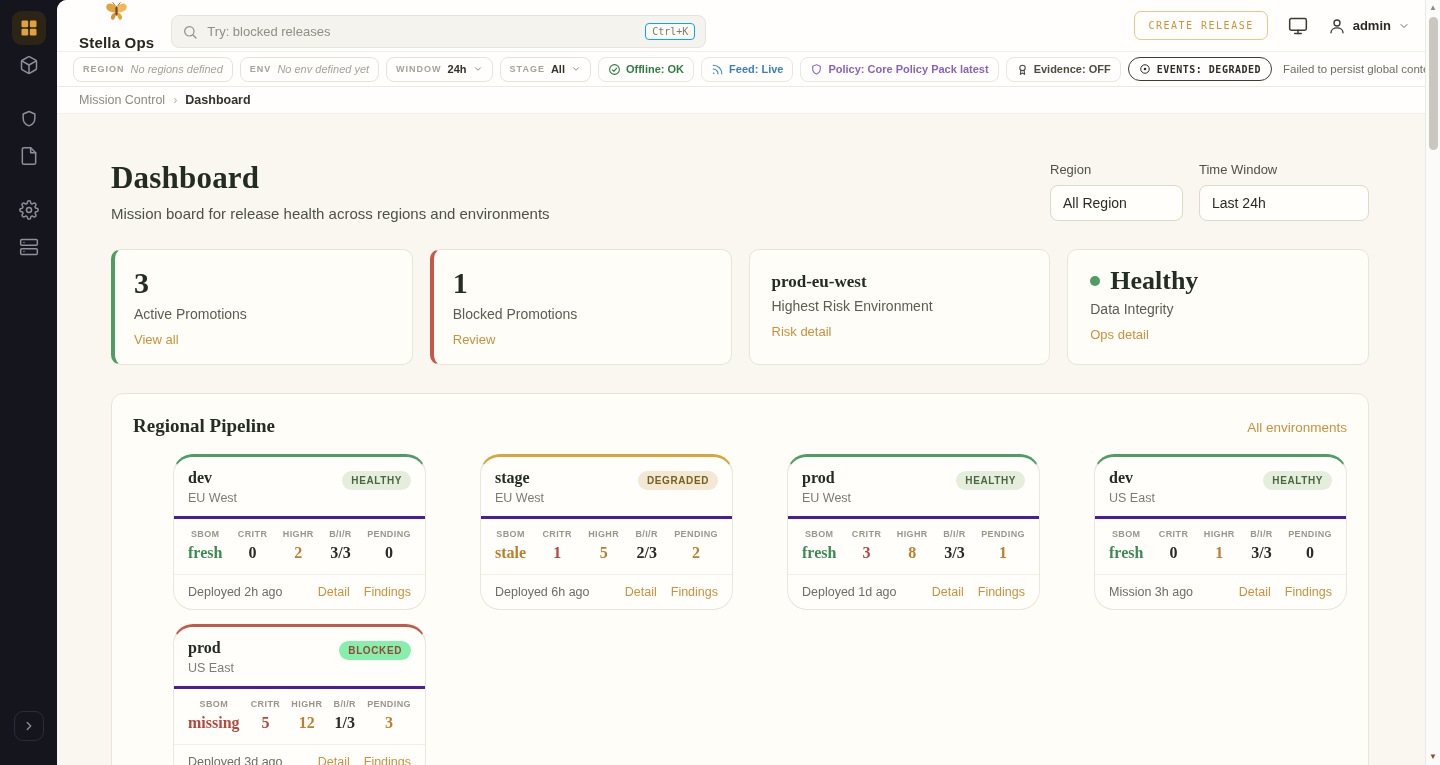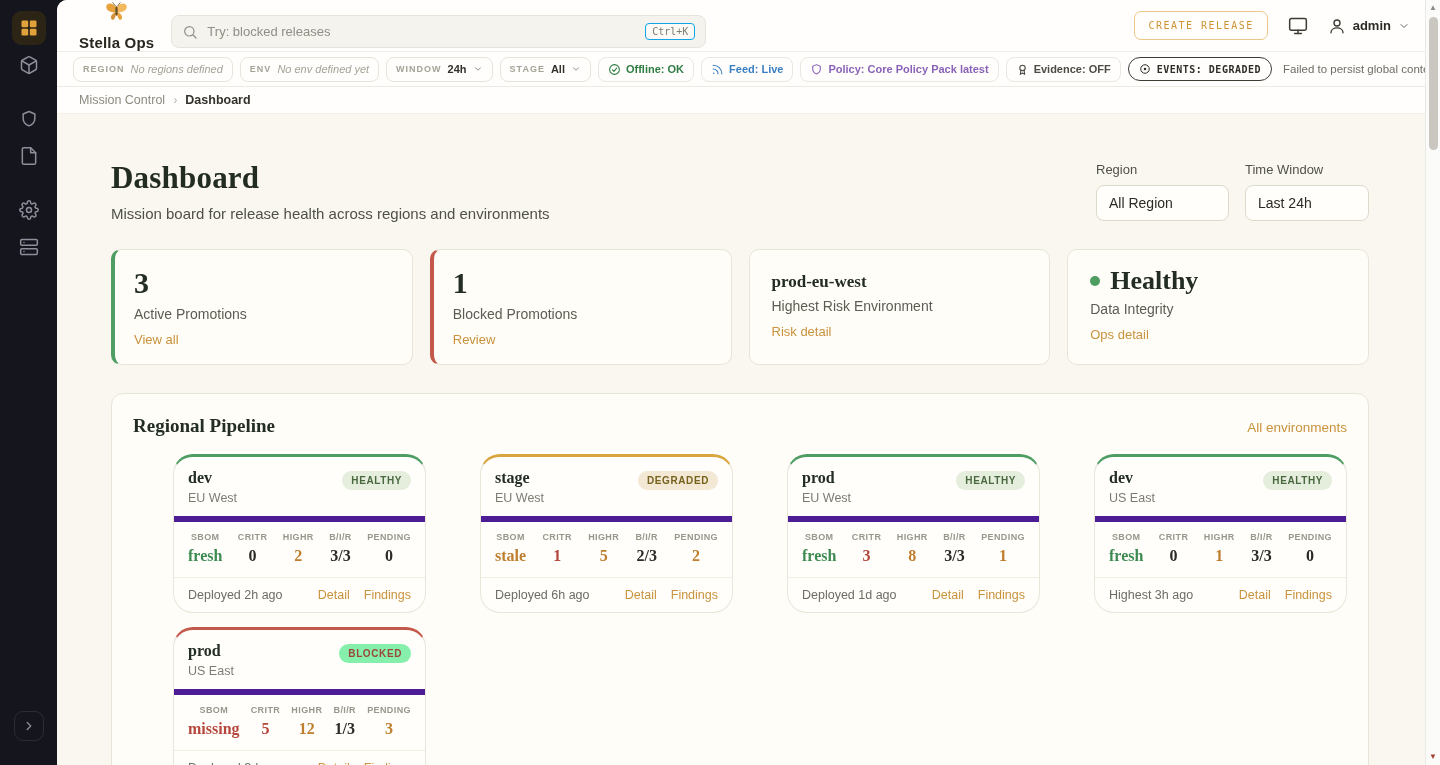--- a/index.html
+++ b/index.html
@@ -63,21 +63,21 @@
   .bc-current { color:#33332b; font-weight:600; }
 
   
   .content { flex:1; background:#f9f7ef; padding:46px 71px 0 54px; overflow:hidden; }
   .page-head { display:flex; justify-content:space-between; align-items:flex-start; }
   .page-title { font-family:"Liberation Serif","DejaVu Serif",serif; font-size:31px; font-weight:700; color:#222c20; letter-spacing:.2px; }
   .page-sub { margin-top:9px; font-size:15px; color:#50504a; }
   .filters { display:flex; gap:16px; padding-top:2px; }
   .filter label { display:block; font-size:13px; color:#50504a; margin-bottom:8px; }
   .select { width:133px; height:36px; background:#fffefb; border:1px solid #ddd9cb; border-radius:8px; display:flex; align-items:center; padding:0 12px; font-size:14px; color:#2b2b24; cursor:pointer; }
-  .select.wide { width:124px; }
+  .select.wide { width:170px; }
 
   
   .summary-row { display:grid; grid-template-columns:repeat(4,1fr); gap:17px; margin-top:27px; }
   .scard { background:#fffdf8; border:1px solid #e8e5d8; border-radius:10px; padding:17px 22px 16px; }
   .scard.accent-green { border-left:4px solid #4e9d63; padding-left:19px; }
   .scard.accent-red { border-left:4px solid #c4584a; padding-left:19px; }
   .scard-value { font-family:"Liberation Serif","DejaVu Serif",serif; font-weight:700; color:#232d23; font-size:30px; line-height:1.05; }
   .scard-value.small { font-size:17px; padding-top:6px; }
   .scard-value.med { font-size:26px; display:flex; align-items:center; gap:10px; }
   .dot { width:10px; height:10px; border-radius:50%; background:#4e9d63; display:inline-block; flex-shrink:0; }
@@ -94,21 +94,21 @@
   .pcard.state-healthy { border-top-color:#4e9d63; }
   .pcard.state-degraded { border-top-color:#d9a53f; }
   .pcard.state-blocked { border-top-color:#c4584a; }
   .pcard-head { display:flex; justify-content:space-between; align-items:flex-start; padding:12px 14px 11px; }
   .pcard-env { font-family:"Liberation Serif","DejaVu Serif",serif; font-size:16px; font-weight:700; color:#232d23; }
   .pcard-region { font-size:12.5px; color:#7c7c72; margin-top:4px; }
   .badge { font-size:10px; font-weight:700; letter-spacing:.6px; padding:4px 9px; border-radius:10px; margin-top:2px; }
   .badge.state-healthy { background:#e5eedd; color:#49683f; }
   .badge.state-degraded { background:#f2e8d3; color:#77611c; }
   .badge.state-blocked { background:#86efac; color:#9a4639; }
-  .pcard-stats { display:flex; justify-content:space-between; border-top:6px solid #4c1d95; padding:10px 14px 12px; }
+  .pcard-stats { display:flex; justify-content:space-between; border-top:3px solid #4c1d95; padding:10px 14px 12px; }
   .pstat { text-align:center; }
   .pstat-label { font-size:9px; letter-spacing:.4px; color:#99968b; font-weight:700; }
   .pstat-value { margin-top:5px; font-family:"Liberation Serif","DejaVu Serif",serif; font-size:16px; font-weight:700; }
   .tone-dark { color:#2b2b25; }
   .tone-green { color:#3d8b51; }
   .tone-orange { color:#bf7e2e; }
   .tone-red { color:#b5473c; }
   .pcard-foot { display:flex; justify-content:space-between; align-items:center; border-top:1px solid #f1eee3; padding:10px 14px; }
   .deployed { font-size:12.5px; color:#6d6d63; }
   .foot-links { display:flex; gap:14px; }
@@ -519,21 +519,21 @@
             <div class="pstat">
               <div class="pstat-label">B/I/R</div>
               <div class="pstat-value tone-dark">3/3</div>
             </div>
             <div class="pstat">
               <div class="pstat-label">PENDING</div>
               <div class="pstat-value tone-dark">0</div>
             </div>
           </div>
           <div class="pcard-foot">
-            <span class="deployed">Highest 3h ago</span>
+            <span class="deployed">Mission 3h ago</span>
             <span class="foot-links">
               <a>Detail</a>
               <a>Findings</a>
             </span>
           </div>
         </div>
 
         <div class="pcard state-blocked">
           <div class="pcard-head">
             <div>

